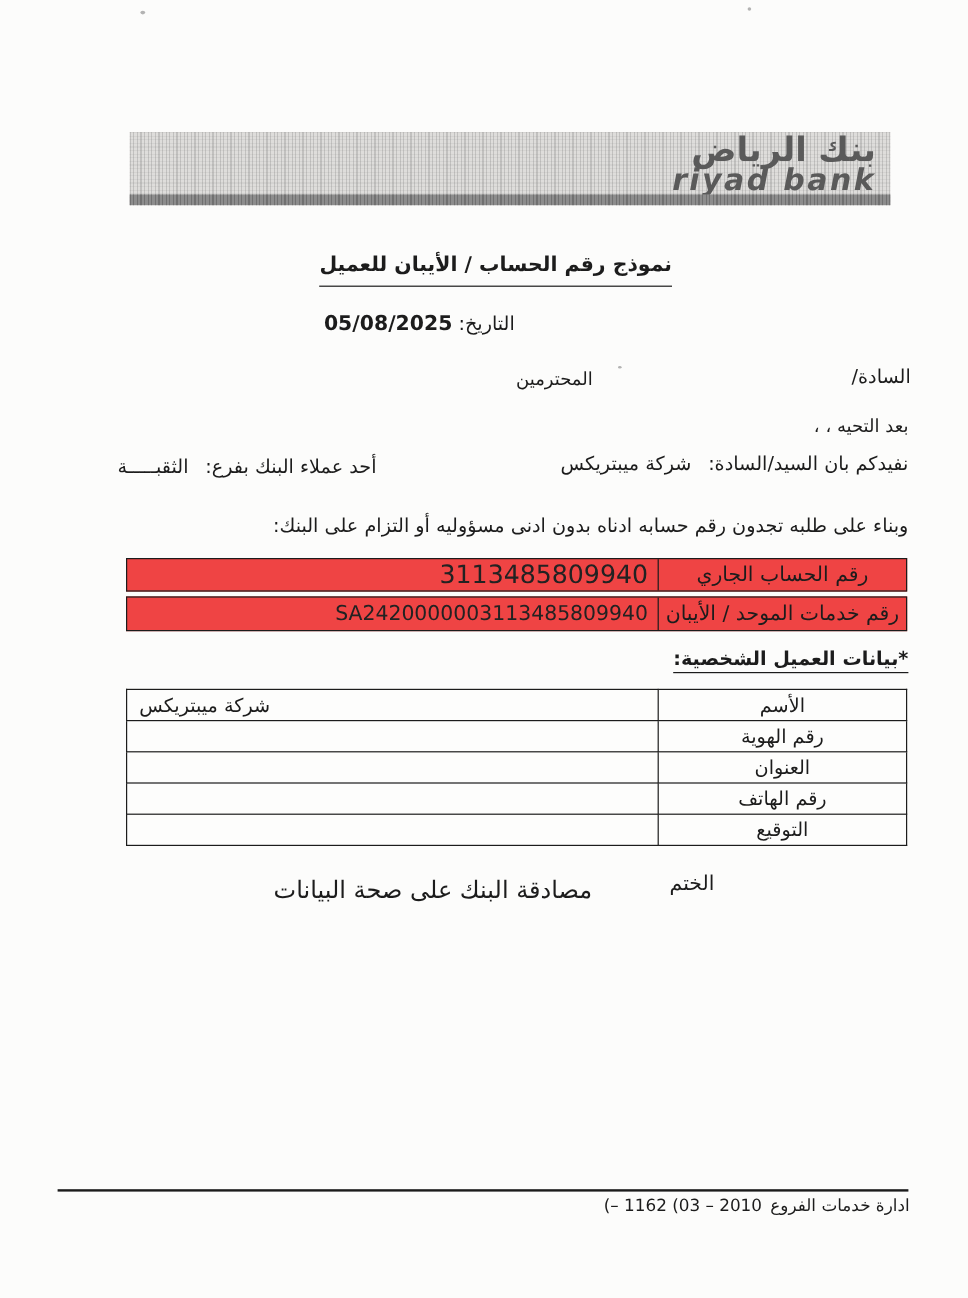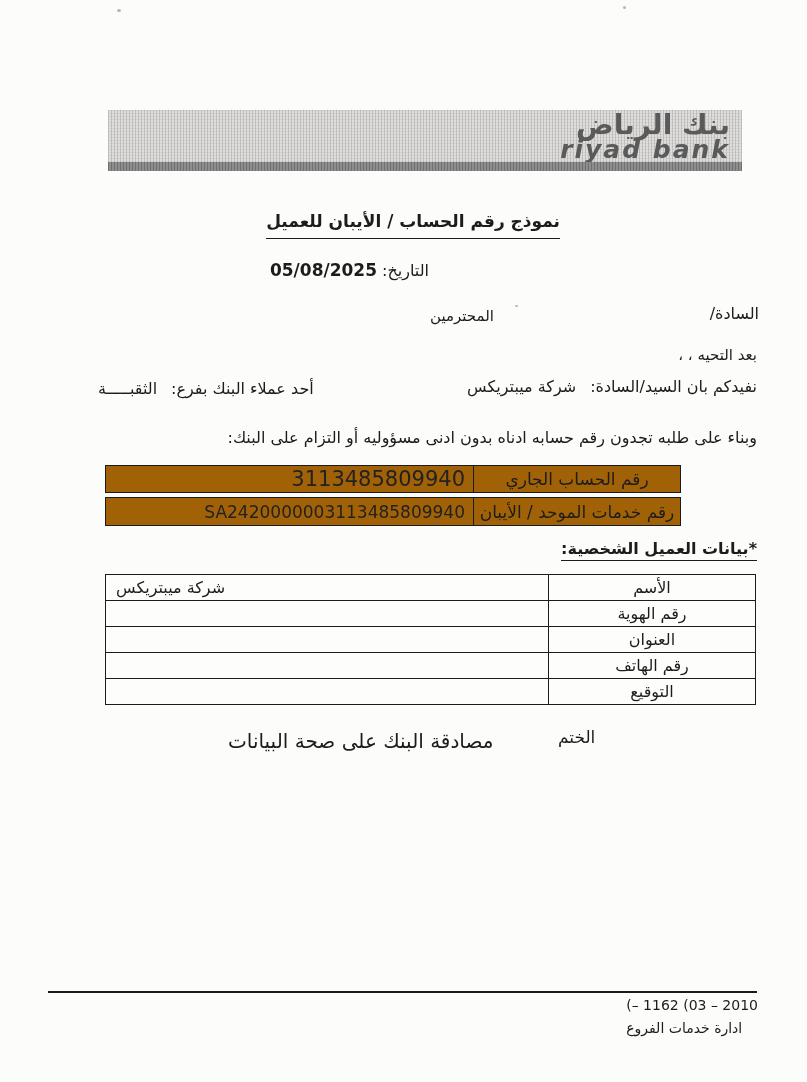--- a/index.html
+++ b/index.html
@@ -50,22 +50,22 @@
   .greeting  { right:50px; top:346px; font-size:15px; }
 
   .cust-line   { right:50px; top:377px; font-size:16px; }
   .branch-line { left:98px;  top:379px; font-size:16px; }
   .gap-sm { display:inline-block; width:14px; }
 
   .statement { right:50px; top:428px; font-size:16px; }
 
   
   .acct-row {
-    position:absolute; left:105px; width:576px; height:28px;
-    border:1.6px solid #1c1c1c; display:flex; background:#a16207;
+    position:absolute; left:105px; width:651px; height:28px;
+    border:1.6px solid #1c1c1c; display:flex; background:#ef4444;
   }
   .acct-row.r1 { top:465px; }
   .acct-row.r2 { top:497px; height:29px; }
   .acct-val {
     flex:1; direction:ltr; text-align:right; padding:0 8px;
     display:flex; align-items:center; justify-content:flex-end;
     font-size:21px; color:#222;
   }
   .acct-row.r2 .acct-val { font-size:17px; }
   .acct-label {
@@ -86,21 +86,21 @@
   .ptable .lbl { width:207px; text-align:center; direction:rtl; font-size:16px; }
   .ptable .val { direction:rtl; text-align:left; padding:0 10px; font-size:16px; }
 
   .stamp-label   { left:558px; top:727px; font-size:17px; }
   .certification { left:228px; top:729px; font-size:20px; }
 
   
   .footer-rule { position:absolute; left:48px; top:991px; width:709px; height:2px; background:#1b1b1b; }
   .footer-ref {
     position:absolute; right:49px; top:997px; direction:ltr;
-    display:flex; gap:7px; font-size:14px; align-items:baseline;flex-direction:column;
+    display:flex; gap:7px; font-size:14px; align-items:baseline;
   }
 
   
   .speck { position:absolute; background:rgba(90,90,90,.45); border-radius:50%; }
   .speck.s1 { left:117px; top:9px;  width:4px; height:3px; }
   .speck.s2 { left:623px; top:6px;  width:3px; height:3px; }
   .speck.s3 { left:515px; top:305px; width:3px; height:2px; }
 </style>
 </head>
 <body>

